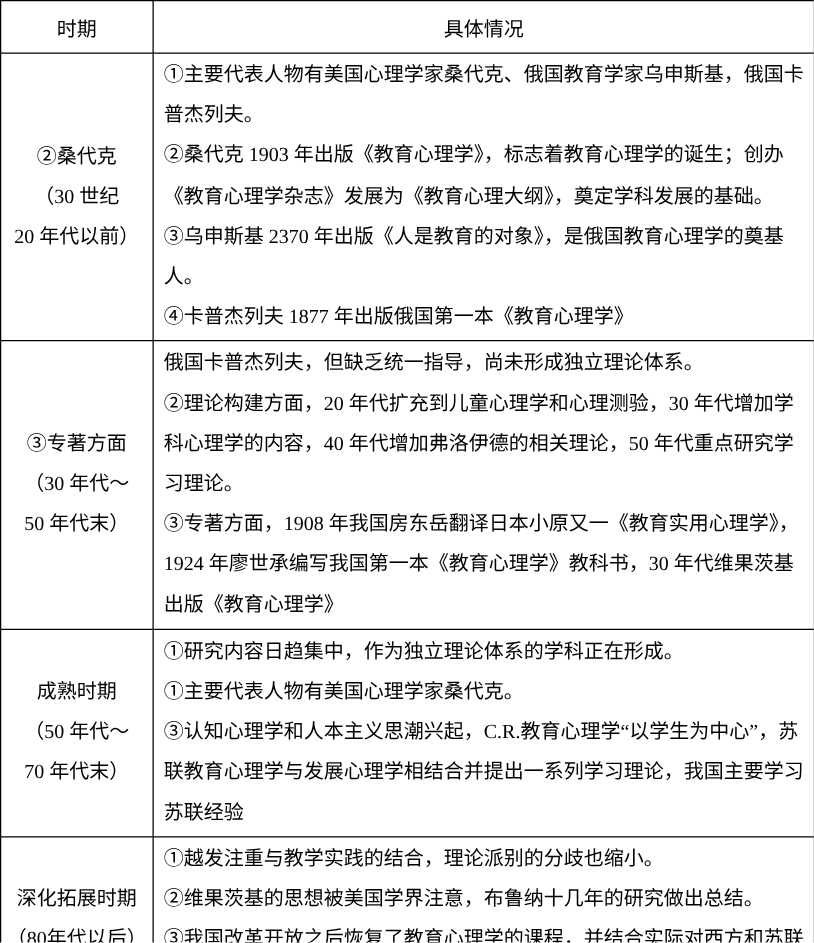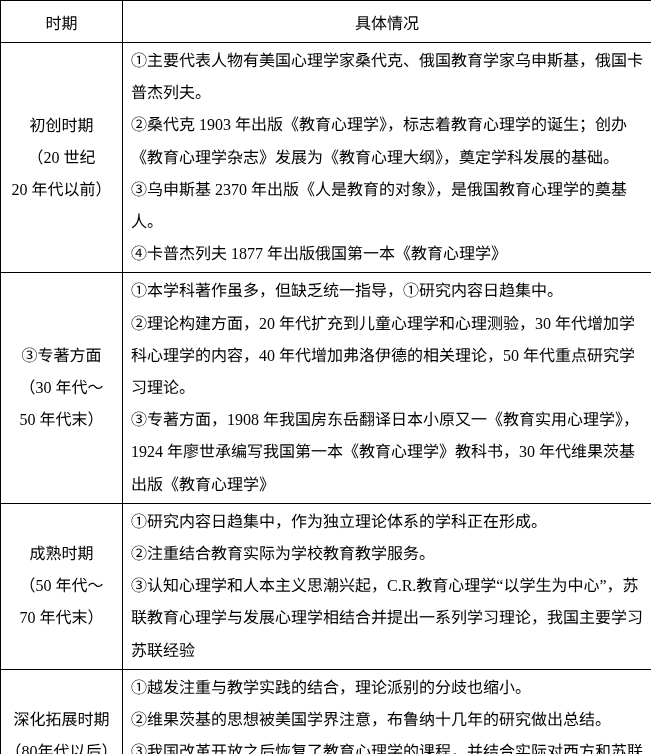--- a/index.html
+++ b/index.html
@@ -68,52 +68,52 @@
     </colgroup>
     <thead>
       <tr>
         <th>时期</th>
         <th>具体情况</th>
       </tr>
     </thead>
     <tbody>
       <tr class="row-1">
         <td class="period-cell">
-          <div>初创时期</div>
-          <div>（20 世纪</div>
+          <div>②桑代克</div>
+          <div>（30 世纪</div>
           <div>20 年代以前）</div>
         </td>
         <td class="details-cell">
           <p>①主要代表人物有美国心理学家桑代克、俄国教育学家乌申斯基，俄国卡普杰列夫。</p>
           <p>②桑代克 1903 年出版《教育心理学》，标志着教育心理学的诞生；创办《教育心理学杂志》发展为《教育心理大纲》，奠定学科发展的基础。</p>
           <p>③乌申斯基 2370 年出版《人是教育的对象》，是俄国教育心理学的奠基人。</p>
           <p>④卡普杰列夫 1877 年出版俄国第一本《教育心理学》</p>
         </td>
       </tr>
       <tr class="row-2">
         <td class="period-cell">
           <div>③专著方面</div>
           <div>（30 年代～</div>
           <div>50 年代末）</div>
         </td>
         <td class="details-cell">
-          <p>①本学科著作虽多，但缺乏统一指导，①研究内容日趋集中。</p>
+          <p>俄国卡普杰列夫，但缺乏统一指导，尚未形成独立理论体系。</p>
           <p>②理论构建方面，20 年代扩充到儿童心理学和心理测验，30 年代增加学科心理学的内容，40 年代增加弗洛伊德的相关理论，50 年代重点研究学习理论。</p>
           <p>③专著方面，1908 年我国房东岳翻译日本小原又一《教育实用心理学》，1924 年廖世承编写我国第一本《教育心理学》教科书，30 年代维果茨基出版《教育心理学》</p>
         </td>
       </tr>
       <tr class="row-3">
         <td class="period-cell">
           <div>成熟时期</div>
           <div>（50 年代～</div>
           <div>70 年代末）</div>
         </td>
         <td class="details-cell">
           <p>①研究内容日趋集中，作为独立理论体系的学科正在形成。</p>
-          <p>②注重结合教育实际为学校教育教学服务。</p>
+          <p>①主要代表人物有美国心理学家桑代克。</p>
           <p>③认知心理学和人本主义思潮兴起，C.R.教育心理学“以学生为中心”，苏联教育心理学与发展心理学相结合并提出一系列学习理论，我国主要学习苏联经验</p>
         </td>
       </tr>
       <tr class="row-4">
         <td class="period-cell">
           <div>深化拓展时期</div>
           <div>（80年代以后）</div>
         </td>
         <td class="details-cell">
           <p>①越发注重与教学实践的结合，理论派别的分歧也缩小。</p>

